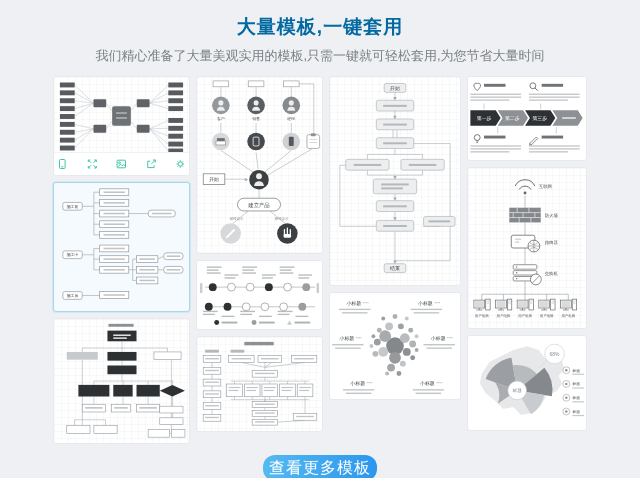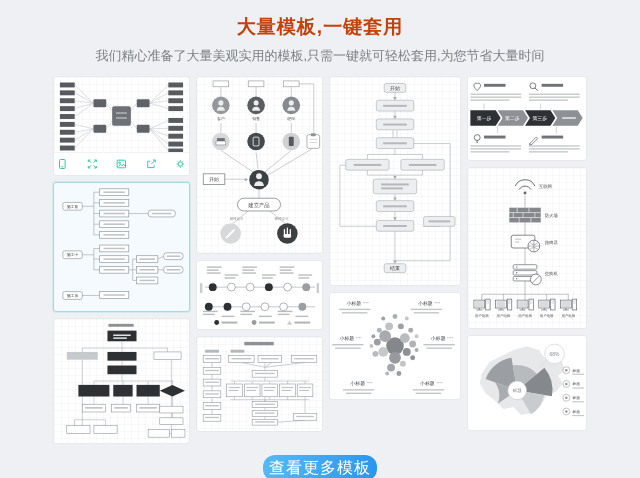--- a/index.html
+++ b/index.html
@@ -1,19 +1,19 @@
 <!DOCTYPE html>
 <html><head>
 <meta charset="utf-8">
 <style>
   html,body{margin:0;padding:0}
   .page{position:relative;width:640px;height:478px;background:#eef0f3;overflow:hidden;
         font-family:"Liberation Sans","DejaVu Sans",sans-serif;}
   .hd{padding-top:14px;text-align:center}
-  .hd h1{margin:0;font-size:19px;font-weight:bold;color:#c2410c;letter-spacing:1px}
+  .hd h1{margin:0;font-size:19px;font-weight:bold;color:#0369a1;letter-spacing:1px}
   .hd p{margin:7px 0 0;font-size:13px;color:#7a8086}
   .grid{display:flex;justify-content:center;gap:6px;margin-top:11px;align-items:flex-start}
   .col{display:flex;flex-direction:column;gap:6px}
   .card{position:relative;box-sizing:border-box;background:#fff;border:1px solid #e7eaec;border-radius:3px;overflow:hidden;cursor:pointer}
   .gridbg{background-image:linear-gradient(rgba(100,115,130,.045) 1px,transparent 1px),
                            linear-gradient(90deg,rgba(100,115,130,.045) 1px,transparent 1px);
           background-size:7px 7px}
   .selected{border:1px solid #a5d9ea;background-color:#f4fafd;box-shadow:0 0 0 1px rgba(165,217,234,.35)}
   .card svg{display:block;width:100%;}
   svg text{font-family:inherit}

